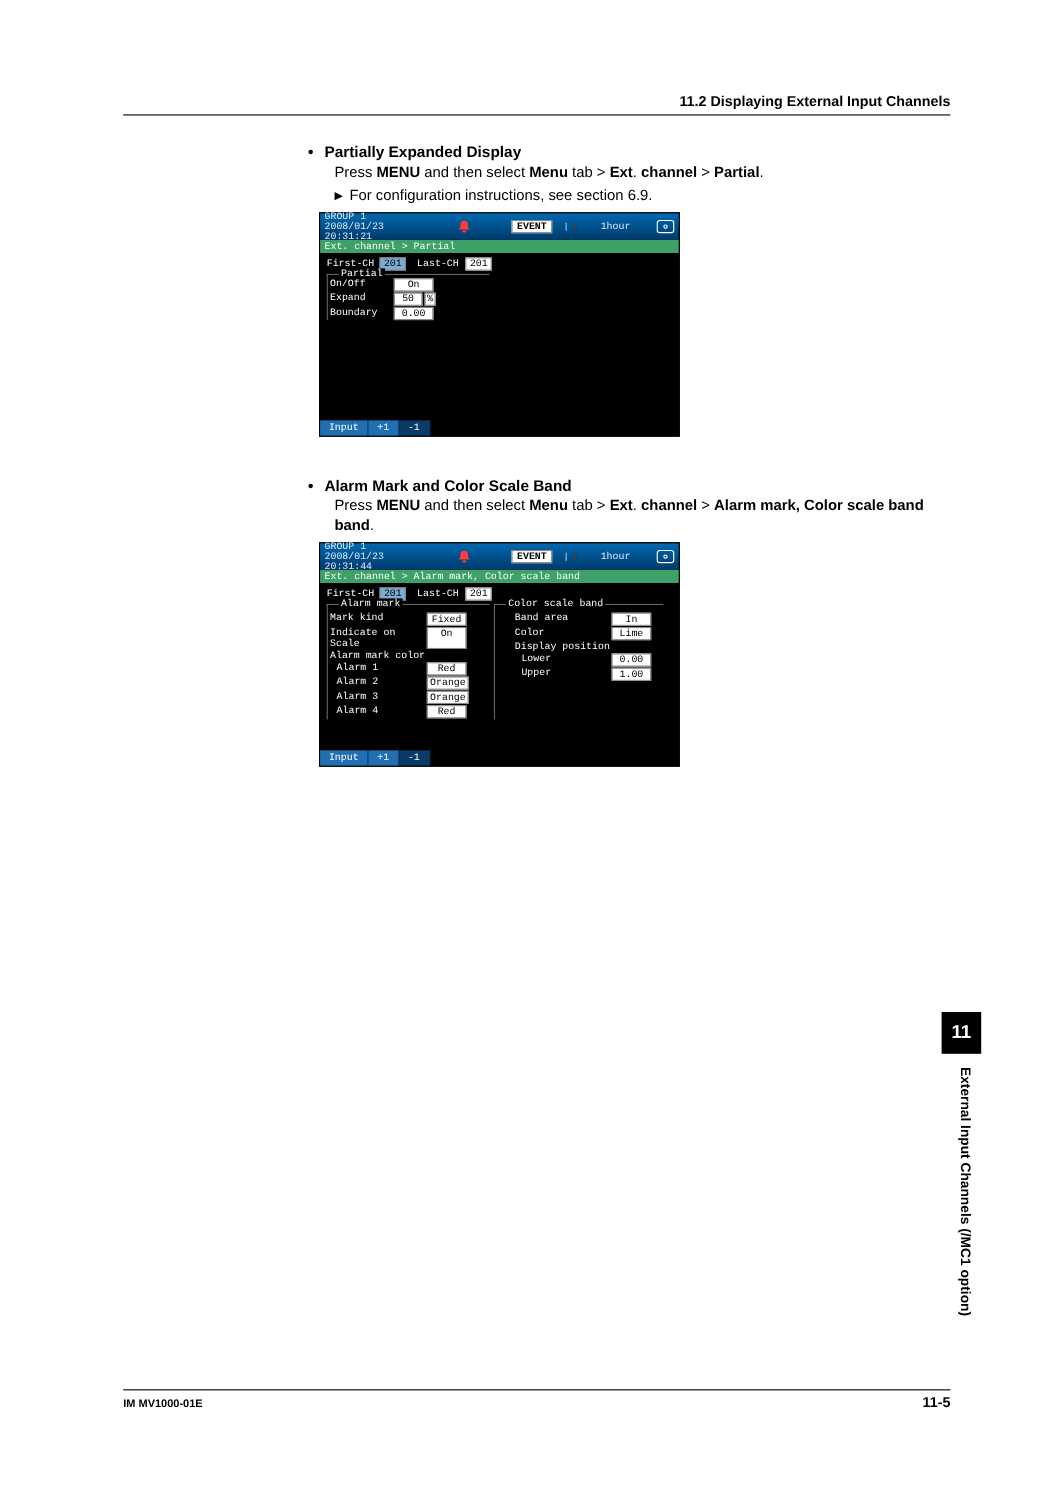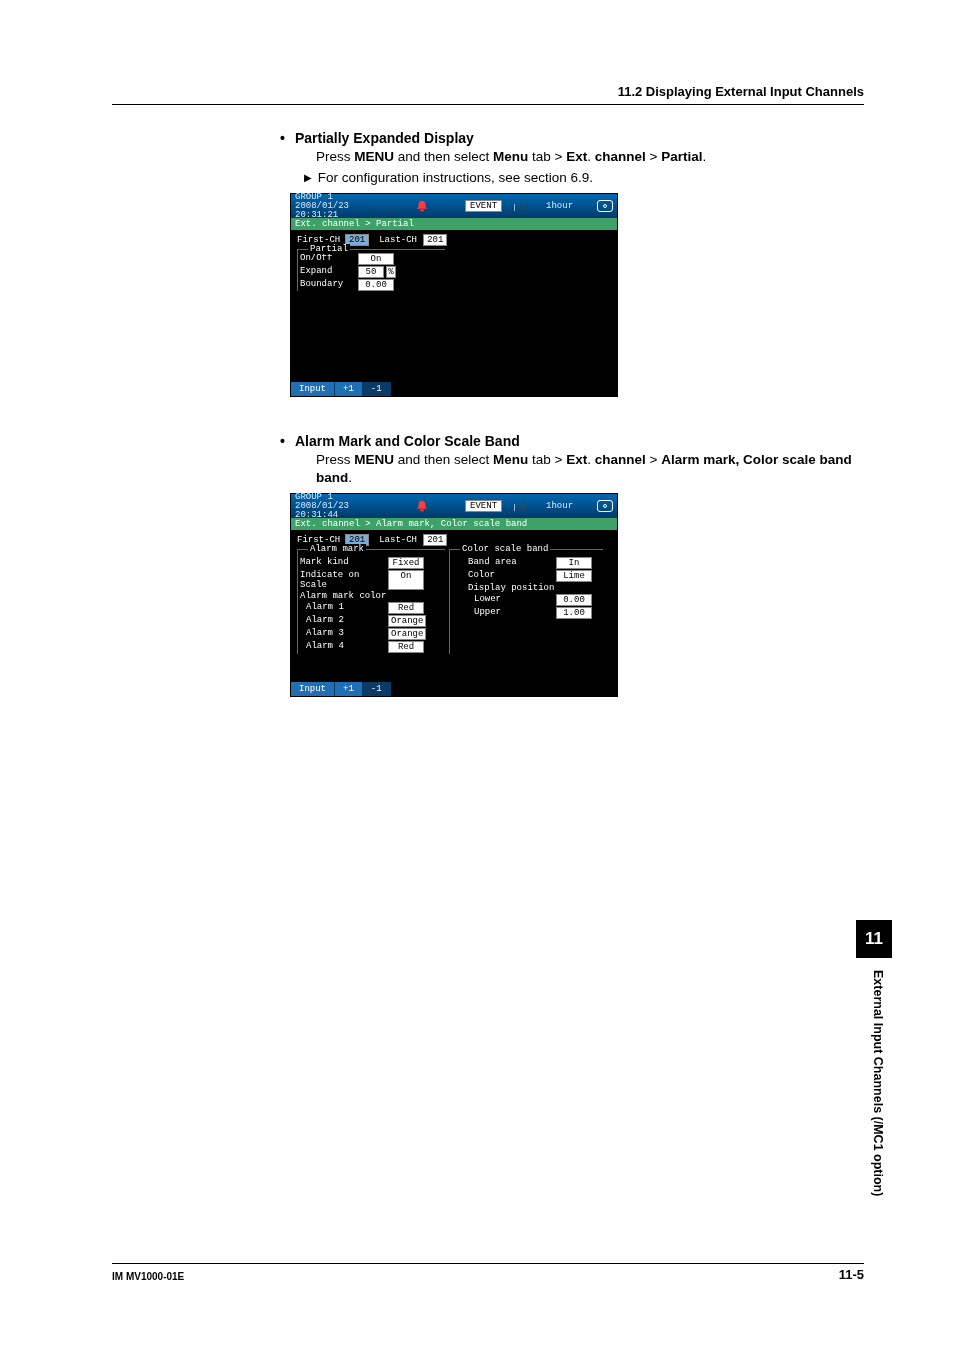--- a/index.html
+++ b/index.html
@@ -4,31 +4,31 @@
 <style>
   * { box-sizing: border-box; margin: 0; padding: 0; }
   html, body { width: 954px; height: 1350px; background: #fff; font-family: Arial, Helvetica, sans-serif; color: #000; }
   .page { position: relative; width: 954px; height: 1350px; padding: 88px 90px 60px 280px; }
   .hr-top { position: absolute; top: 104px; left: 112px; right: 90px; height: 1px; background: #000; }
   .header-right { position: absolute; top: 84px; right: 90px; font-size: 13px; font-weight: bold; }
   .content { position: absolute; top: 130px; left: 280px; right: 90px; }
   .bullet-row { display: flex; gap: 10px; margin-bottom: 2px; }
   .bullet { font-size: 14px; line-height: 16px; font-weight: bold; }
   .bullet-title { font-size: 14px; font-weight: bold; }
-  .indent { margin-left: 36px; font-size: 13.5px; line-height: 18px; }
+  .indent { margin-left: 24px; font-size: 13.5px; line-height: 18px; }
   .path-line .b { font-weight: bold; }
   .star-line { margin-left: 44px; font-size: 12.5px; margin-top: 2px; }
   .tri-line { margin-left: 24px; font-size: 13.5px; margin-top: 4px; display: flex; gap: 6px; align-items: center; }
   .tri { font-size: 10px; }
   .screenshot { margin-top: 8px; margin-left: 10px; height: 204px; position: relative; font-family: "Courier New", monospace; font-size: 10px; color: #fff; background: #000; border: 1px solid #000; }
   .screenshot.wide { width: 328px; }
   .ss-header { height: 24px; background: linear-gradient(#0068b0, #003a6a); display: flex; align-items: center; padding: 0 4px; gap: 18px; position: relative; }
   .ss-group { color: #d8eaff; font-size: 9px; line-height: 9px; }
   .ss-icon { width: 14px; height: 14px; display: inline-flex; align-items: center; justify-content: center; }
-  .ss-event { background: #fff; color: #000; padding: 0 4px; font-size: 9px; margin-left: 18px; font-weight: normal; border: 1px solid #888; }
+  .ss-event { background: #fff; color: #000; padding: 0 4px; font-size: 9px; margin-left: 18px; font-weight: bold; border: 1px solid #888; }
   .ss-bar { height: 6px; flex: 1; background: #0a2a40; border: 1px solid #444; margin: 0 2px; position: relative; }
   .ss-bar-mark { position: absolute; right: 6px; top: -2px; color: #d8eaff; font-size: 8px; }
   .ss-1hour { color: #d8eaff; font-size: 9px; margin-left: 2px; }
   .ss-cam { border: 1px solid #fff; border-radius: 3px; width: 16px; height: 12px; margin-left: 6px; display: flex; align-items: center; justify-content: center; }
   .ss-cam-dot { width: 4px; height: 4px; border: 1px solid #fff; border-radius: 50%; }
   .ss-breadcrumb { height: 12px; background: #3da168; color: #fff; font-size: 9px; padding: 0 4px; line-height: 12px; }
   .ss-body { position: relative; height: 152px; background: #000; padding: 4px 6px; }
   .ss-row { display: flex; align-items: center; font-size: 9px; color: #fff; margin-bottom: 2px; }
   .ss-val { background: #fff; color: #000; padding: 0 3px; min-width: 24px; text-align: right; border: 1px solid #888; display: inline-block; }
   .ss-val-sel { background: #7badd6; }

